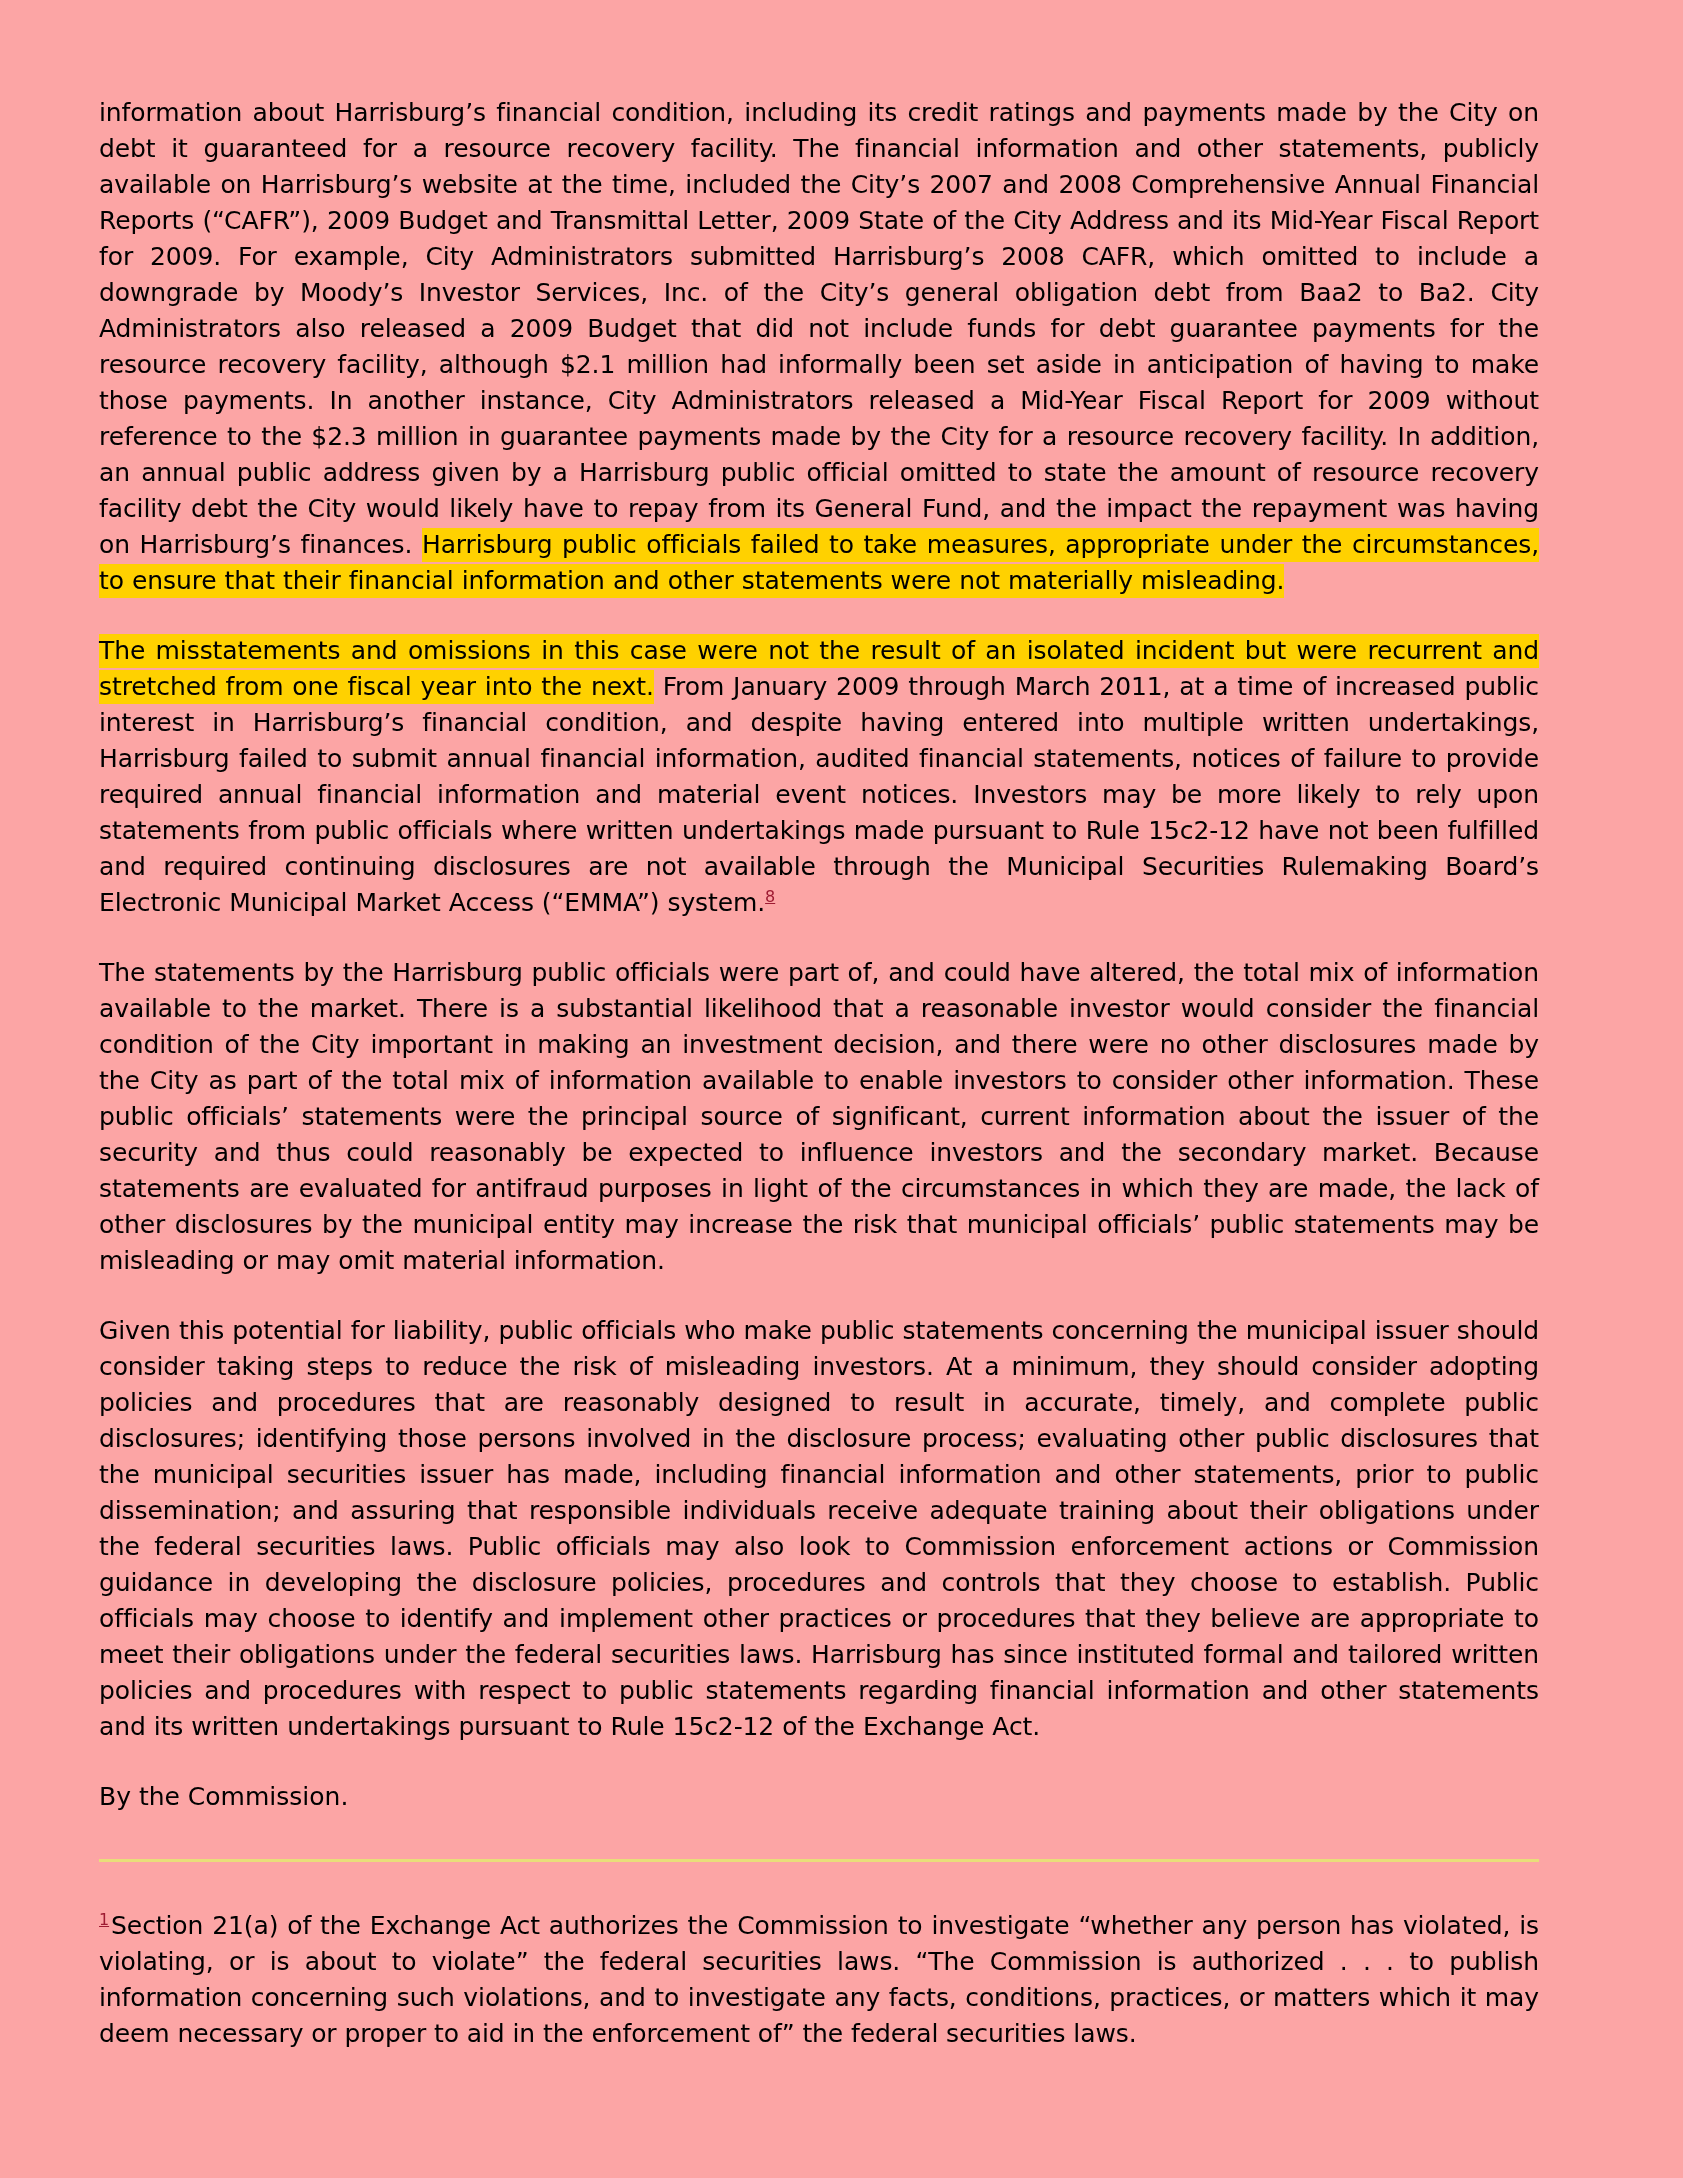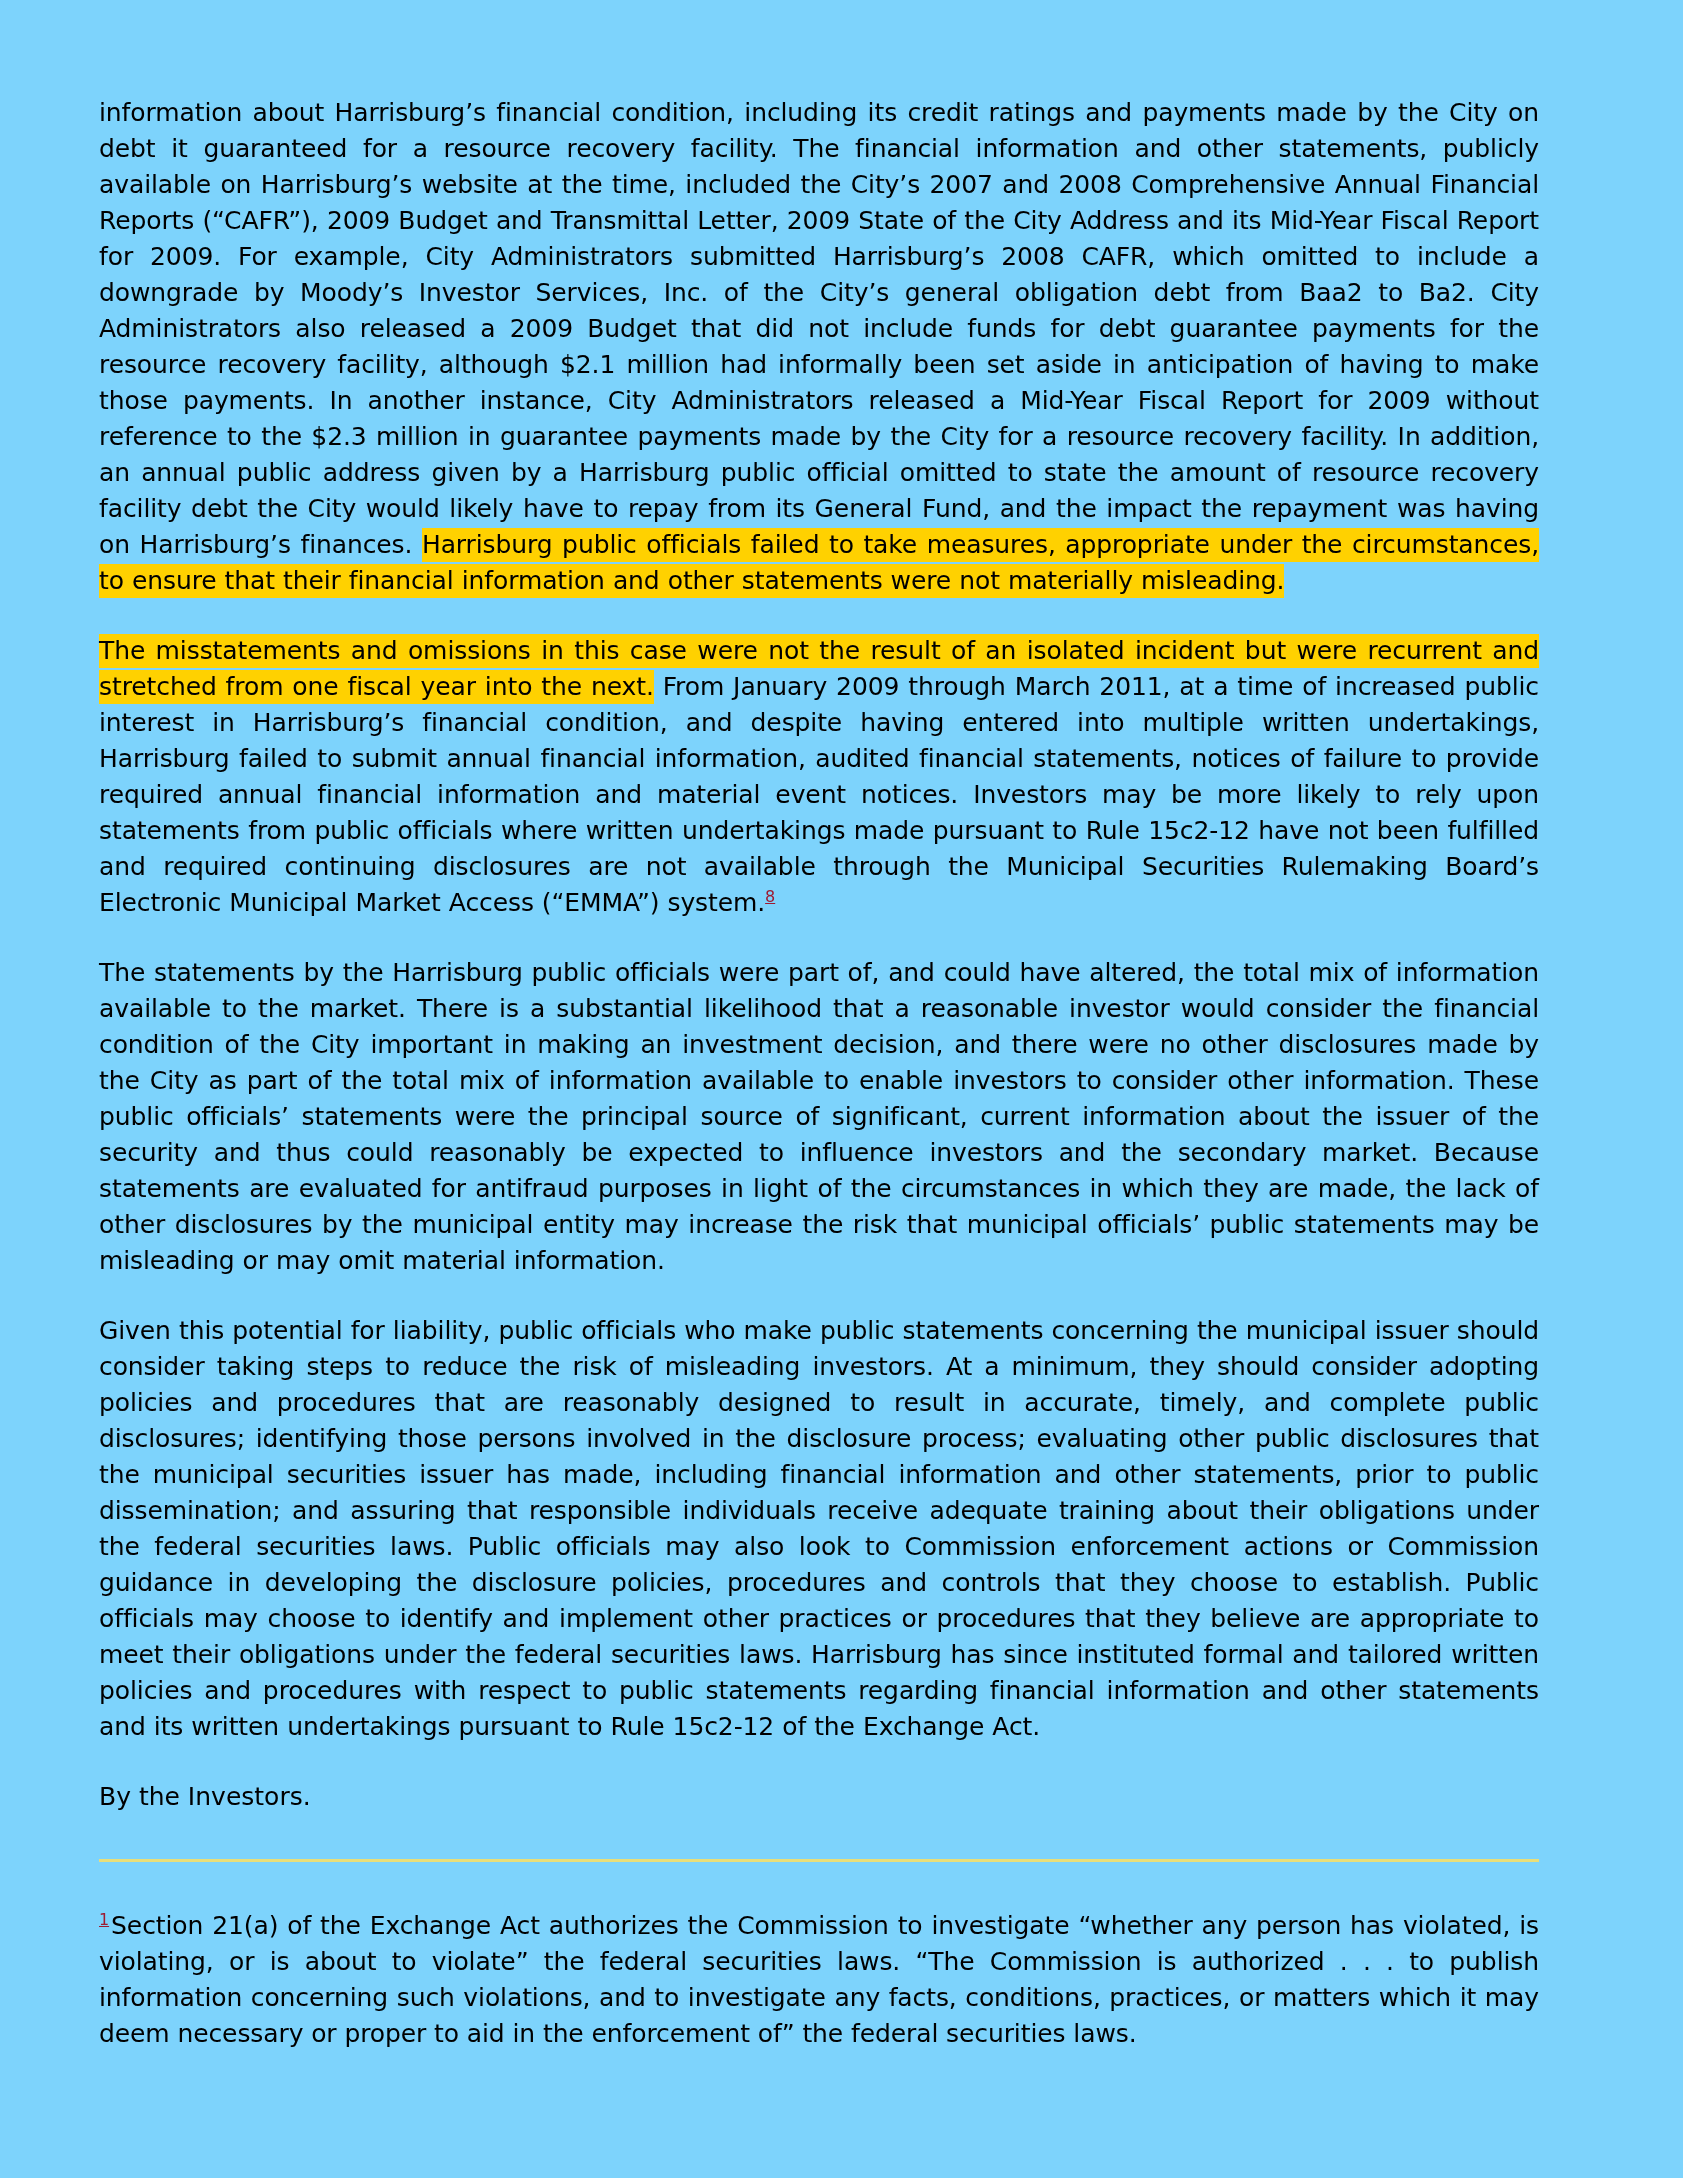--- a/index.html
+++ b/index.html
@@ -10,21 +10,21 @@
   }
   body {
     font-family: "DejaVu Sans", "Liberation Sans", sans-serif;
     color: #000000;
   }
   .page {
     position: relative;
     width: 1683px;
     height: 2178px;
     margin: 0 auto;
-    background: #7dd3fc;
+    background: #fca5a5;
     box-sizing: border-box;
     overflow: hidden;
   }
   .content {
     position: absolute;
     left: 99px;
     top: 95px;
     width: 1440px;
   }
   p.para {
@@ -98,21 +98,21 @@
   <div class="content">
 
     <p class="para"><span>information about Harrisburg’s financial condition, including its credit ratings and payments made by the City on debt it guaranteed for a resource recovery facility. The financial information and other statements, publicly available on Harrisburg’s website at the time, included the City’s 2007 and 2008 Comprehensive Annual Financial Reports (“CAFR”), 2009 Budget and Transmittal Letter, 2009 State of the City Address and its Mid-Year Fiscal Report for 2009. For example, City Administrators submitted Harrisburg’s 2008 CAFR, which omitted to include a downgrade by Moody’s Investor Services, Inc. of the City’s general obligation debt from Baa2 to Ba2. City Administrators also released a 2009 Budget that did not include funds for debt guarantee payments for the resource recovery facility, although $2.1 million had informally been set aside in anticipation of having to make those payments. In another instance, City Administrators released a Mid-Year Fiscal Report for 2009 without reference to the $2.3 million in guarantee payments made by the City for a resource recovery facility. In addition, an annual public address given by a Harrisburg public official omitted to state the amount of resource recovery facility debt the City would likely have to repay from its General Fund, and the impact the repayment was having on Harrisburg’s finances. </span><span class="hl">Harrisburg public officials failed to take measures, appropriate under the circumstances, to ensure that their financial information and other statements were not materially misleading.</span></p>
 
     <p class="para"><span class="hl">The misstatements and omissions in this case were not the result of an isolated incident but were recurrent and stretched from one fiscal year into the next.</span><span> From January 2009 through March 2011, at a time of increased public interest in Harrisburg’s financial condition, and despite having entered into multiple written undertakings, Harrisburg failed to submit annual financial information, audited financial statements, notices of failure to provide required annual financial information and material event notices. Investors may be more likely to rely upon statements from public officials where written undertakings made pursuant to Rule 15c2-12 have not been fulfilled and required continuing disclosures are not available through the Municipal Securities Rulemaking Board’s Electronic Municipal Market Access (“EMMA”) system.</span><span class="fnref">8</span></p>
 
     <p class="para">The statements by the Harrisburg public officials were part of, and could have altered, the total mix of information available to the market. There is a substantial likelihood that a reasonable investor would consider the financial condition of the City important in making an investment decision, and there were no other disclosures made by the City as part of the total mix of information available to enable investors to consider other information. These public officials’ statements were the principal source of significant, current information about the issuer of the security and thus could reasonably be expected to influence investors and the secondary market. Because statements are evaluated for antifraud purposes in light of the circumstances in which they are made, the lack of other disclosures by the municipal entity may increase the risk that municipal officials’ public statements may be misleading or may omit material information.</p>
 
     <p class="para">Given this potential for liability, public officials who make public statements concerning the municipal issuer should consider taking steps to reduce the risk of misleading investors. At a minimum, they should consider adopting policies and procedures that are reasonably designed to result in accurate, timely, and complete public disclosures; identifying those persons involved in the disclosure process; evaluating other public disclosures that the municipal securities issuer has made, including financial information and other statements, prior to public dissemination; and assuring that responsible individuals receive adequate training about their obligations under the federal securities laws. Public officials may also look to Commission enforcement actions or Commission guidance in developing the disclosure policies, procedures and controls that they choose to establish. Public officials may choose to identify and implement other practices or procedures that they believe are appropriate to meet their obligations under the federal securities laws. Harrisburg has since instituted formal and tailored written policies and procedures with respect to public statements regarding financial information and other statements and its written undertakings pursuant to Rule 15c2-12 of the Exchange Act.</p>
 
-    <p class="byline">By the Investors.</p>
+    <p class="byline">By the Commission.</p>
 
     <div class="divider-wrap">
       <hr class="fn-divider">
     </div>
 
     <div class="footnotes">
       <p class="footnote"><span class="fn-marker">1</span><span>Section 21(a) of the Exchange Act authorizes the Commission to investigate “whether any person has violated, is violating, or is about to violate” the federal securities laws. “The Commission is authorized . . . to publish information concerning such violations, and to investigate any facts, conditions, practices, or matters which it may deem necessary or proper to aid in the enforcement of” the federal securities laws.</span></p>
     </div>
 
   </div>

